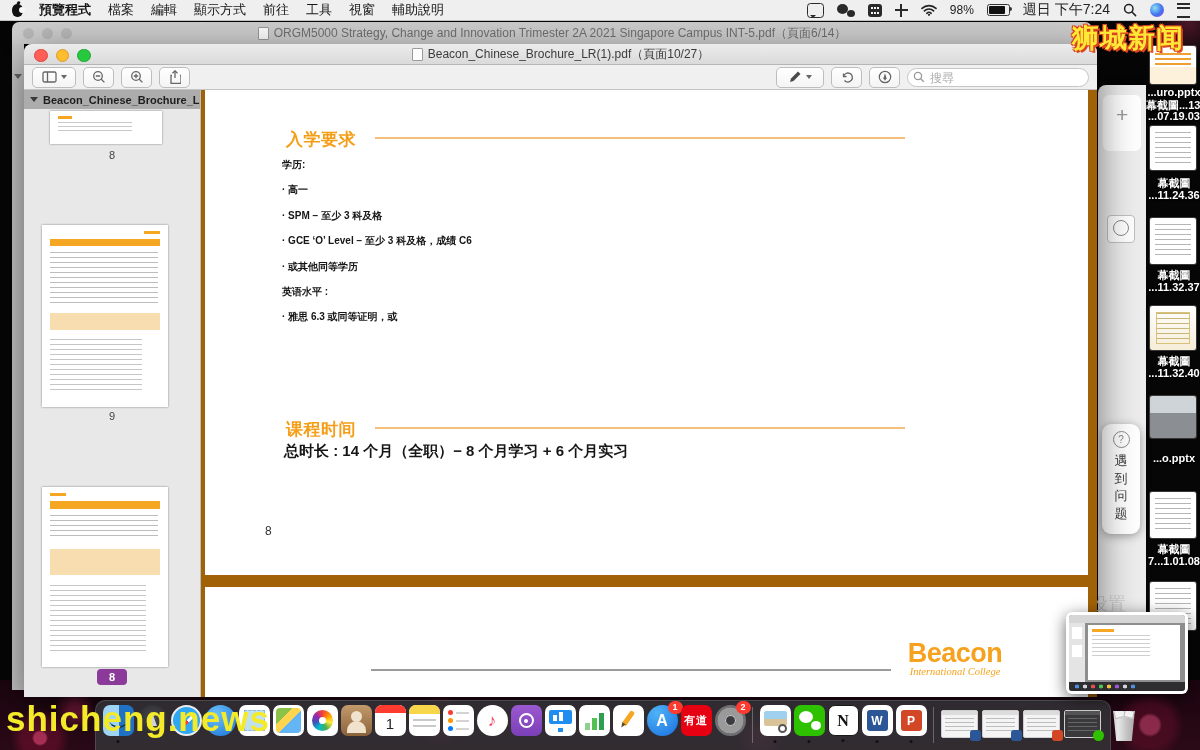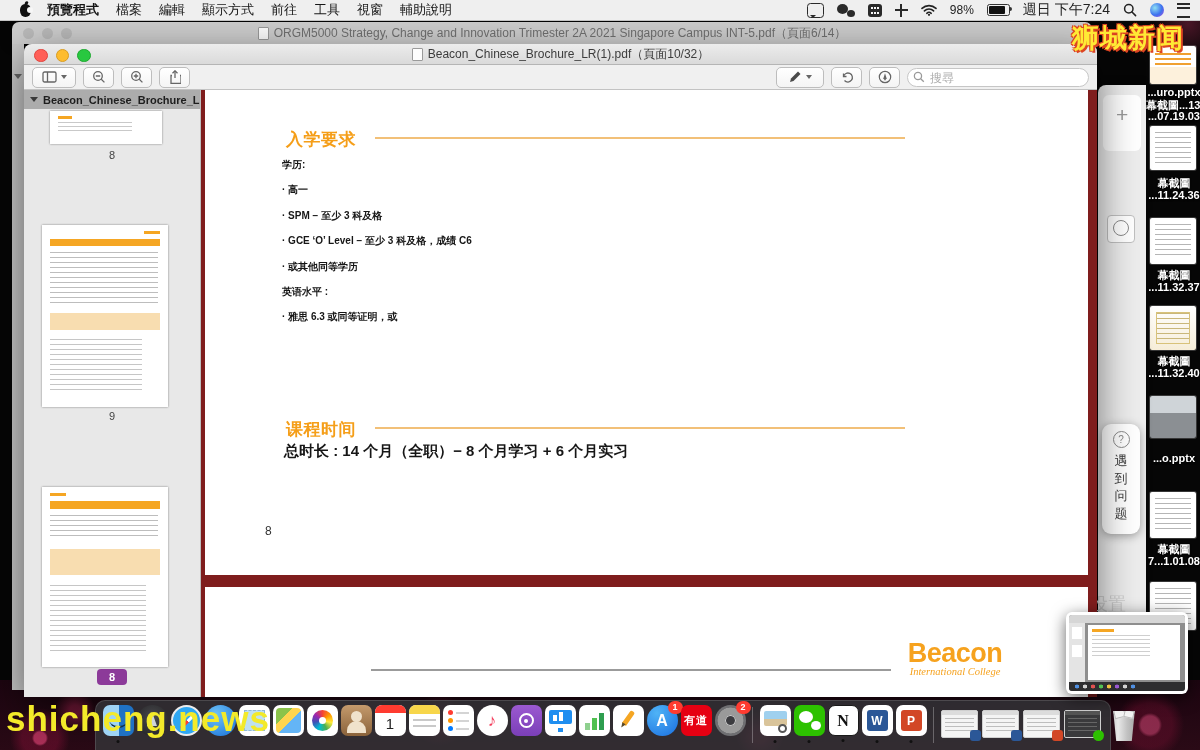--- a/index.html
+++ b/index.html
@@ -17,21 +17,21 @@
       radial-gradient(circle at 760px 55px, rgba(190,45,95,.4) 0 7px, transparent 24px),
       radial-gradient(circle at 1150px 45px, rgba(220,70,120,.55) 0 9px, rgba(120,16,50,.4) 12px 22px, transparent 34px),
       linear-gradient(#1c0510,#2a0a16);}
   .wall-top-right{position:absolute;right:0;top:20px;width:60px;height:40px;
     background:radial-gradient(circle at 80% 10%, rgba(200,50,100,.35), transparent 60%);}
 
   
   .menubar{position:absolute;left:0;top:0;width:1200px;height:20px;
     background:rgba(247,247,247,.97);border-bottom:1px solid rgba(0,0,0,.18);
     display:flex;align-items:center;font-size:13px;color:#161616;z-index:30;}
-  .menubar .mleft{display:flex;align-items:center;padding-left:20px;}
+  .menubar .mleft{display:flex;align-items:center;padding-left:12px;}
   .applelogo{width:11px;height:13px;background:#111;border-radius:45% 45% 48% 48%;
     position:relative;margin-right:16px;}
   .applelogo::before{content:"";position:absolute;right:-2px;top:3px;width:6px;height:6px;
     border-radius:50%;background:#f7f7f7;}
   .applelogo::after{content:"";position:absolute;left:5px;top:-3px;width:3px;height:4px;
     background:#111;border-radius:60% 40% 60% 40%;transform:rotate(30deg);}
   .mitem{margin-right:17px;white-space:nowrap;}
   .mitem.appname{font-weight:700;}
   .mright{margin-left:auto;display:flex;align-items:center;gap:13px;padding-right:10px;color:#222;}
   .mi{display:inline-block;position:relative;}
@@ -130,21 +130,21 @@
   .thumb10 .obox{position:absolute;left:8px;right:8px;top:62px;height:26px;background:#f8ddb0;}
   .thumb10 .lines2{position:absolute;left:8px;right:22px;top:98px;height:66px;
     background:repeating-linear-gradient(to bottom,#c6c6c6 0 1px,transparent 1px 5px);}
   .pglabel{position:absolute;width:100%;text-align:center;font-size:11px;color:#444;}
   .pl8{top:59px;}
   .pl9{top:320px;}
   .pgbadge{position:absolute;top:579px;left:50%;transform:translateX(-50%);
     min-width:24px;height:16px;border-radius:4px;background:#8C3A99;color:#fff;
     font-size:11px;font-weight:700;line-height:16px;text-align:center;padding:0 3px;}
 
-  .pv-content{flex:1;position:relative;background:#7f1d1d;}
+  .pv-content{flex:1;position:relative;background:#a16207;}
   .page10{position:absolute;left:4px;top:0;width:883px;height:485px;background:#fff;}
   .page11{position:absolute;left:4px;top:497px;width:883px;height:111px;background:#fff;}
   .h-orange{position:absolute;left:81px;font-size:17px;font-weight:700;color:#F59E18;letter-spacing:.5px;white-space:nowrap;}
   .h1{top:38px;}
   .h2{top:328px;}
   .rule{position:absolute;left:170px;width:530px;height:1.5px;background:#F2C078;}
   .r1{top:47px;}
   .r2{top:337px;}
   .txtblock{position:absolute;left:77px;top:62px;font-size:10px;font-weight:600;
     line-height:25.4px;color:#161616;white-space:nowrap;}
@@ -425,21 +425,21 @@
   </div>
 
   <div class="pvwin">
     <div class="pv-title">
       <span class="lights">
         <i class="tl red"></i>
         <i class="tl yellow"></i>
         <i class="tl green"></i>
       </span>
       <i class="docico"></i>
-      <span>Beacon_Chinese_Brochure_LR(1).pdf（頁面10/32）</span>
+      <span>Beacon_Chinese_Brochure_LR(1).pdf（頁面10/27）</span>
     </div>
 
     <div class="pv-toolbar">
       <div class="tb tb-sidebar">
         <svg width="15" height="12" viewBox="0 0 15 12">
             <rect x="1" y="1" width="13" height="10" rx="1.5" fill="none" stroke="#666" stroke-width="1.3"></rect>
             <line x1="5.5" y1="1" x2="5.5" y2="11" stroke="#666" stroke-width="1.3"></line>
           </svg>
         <i class="chev"></i>
       </div>

